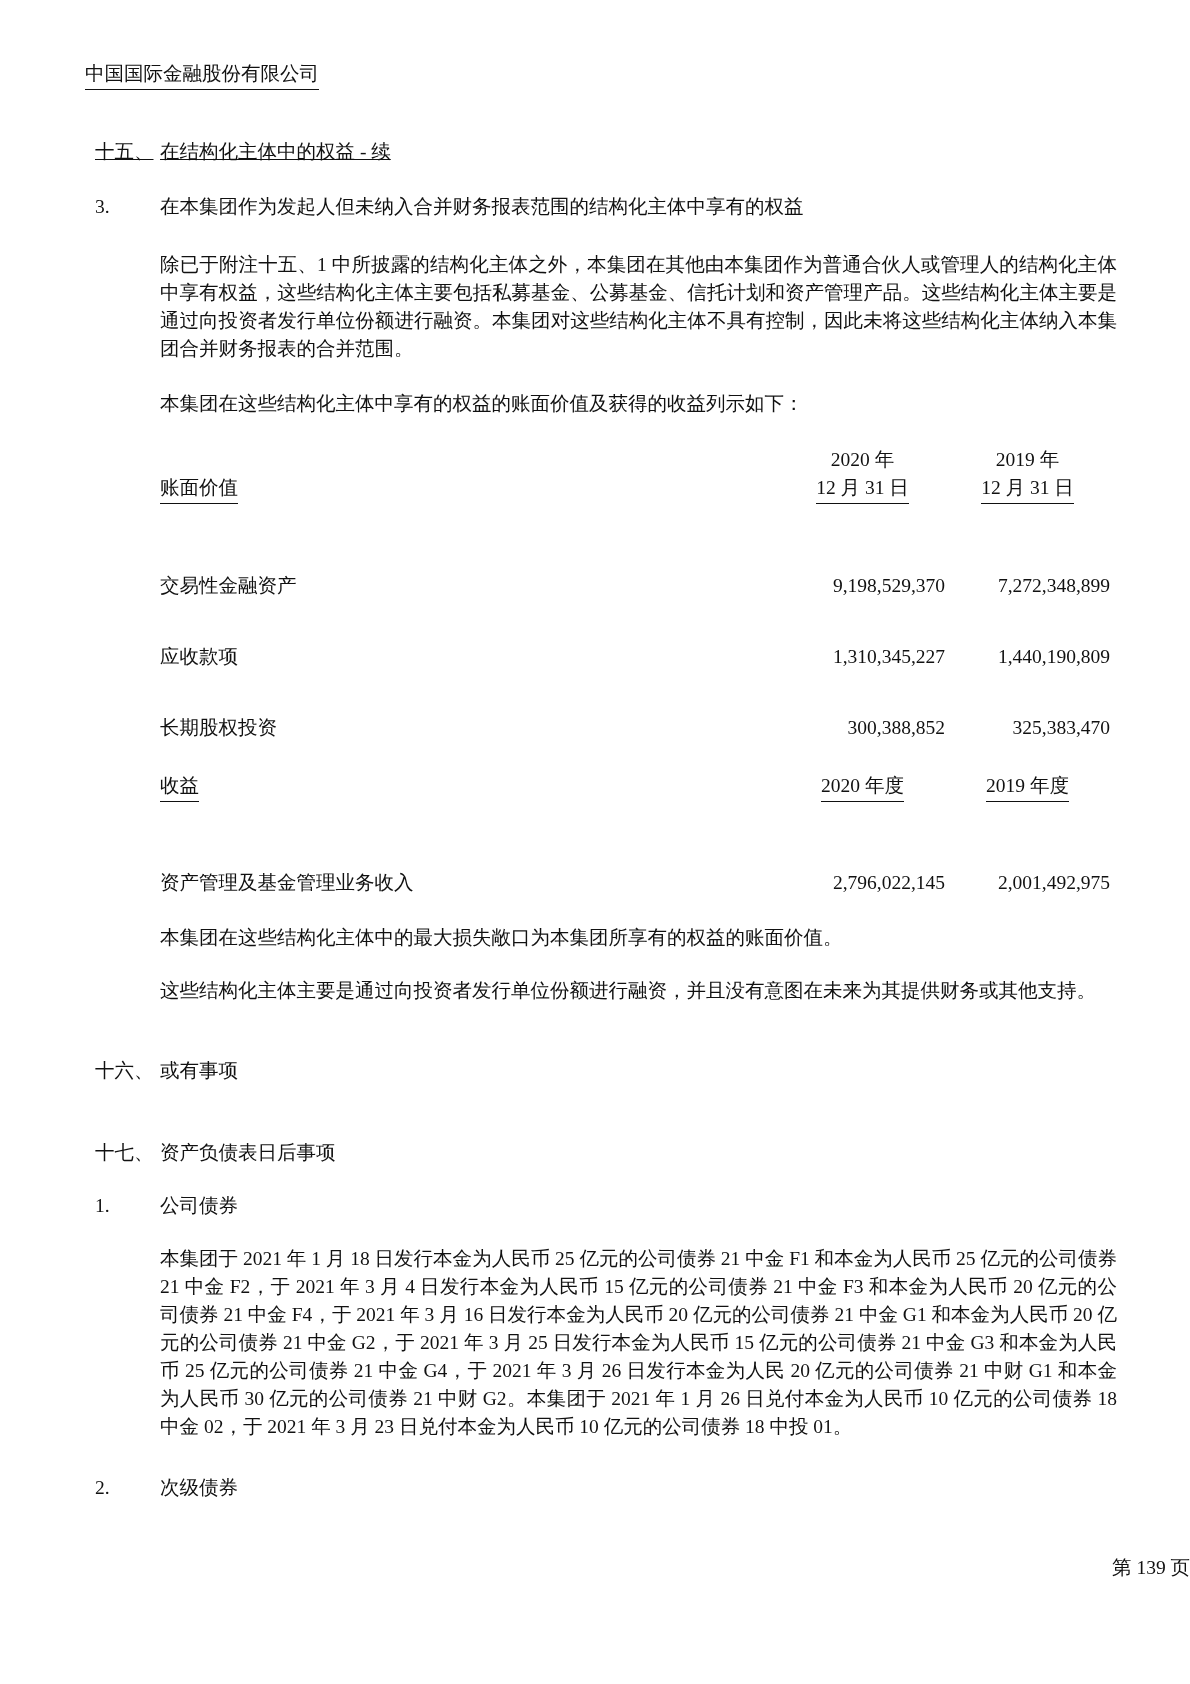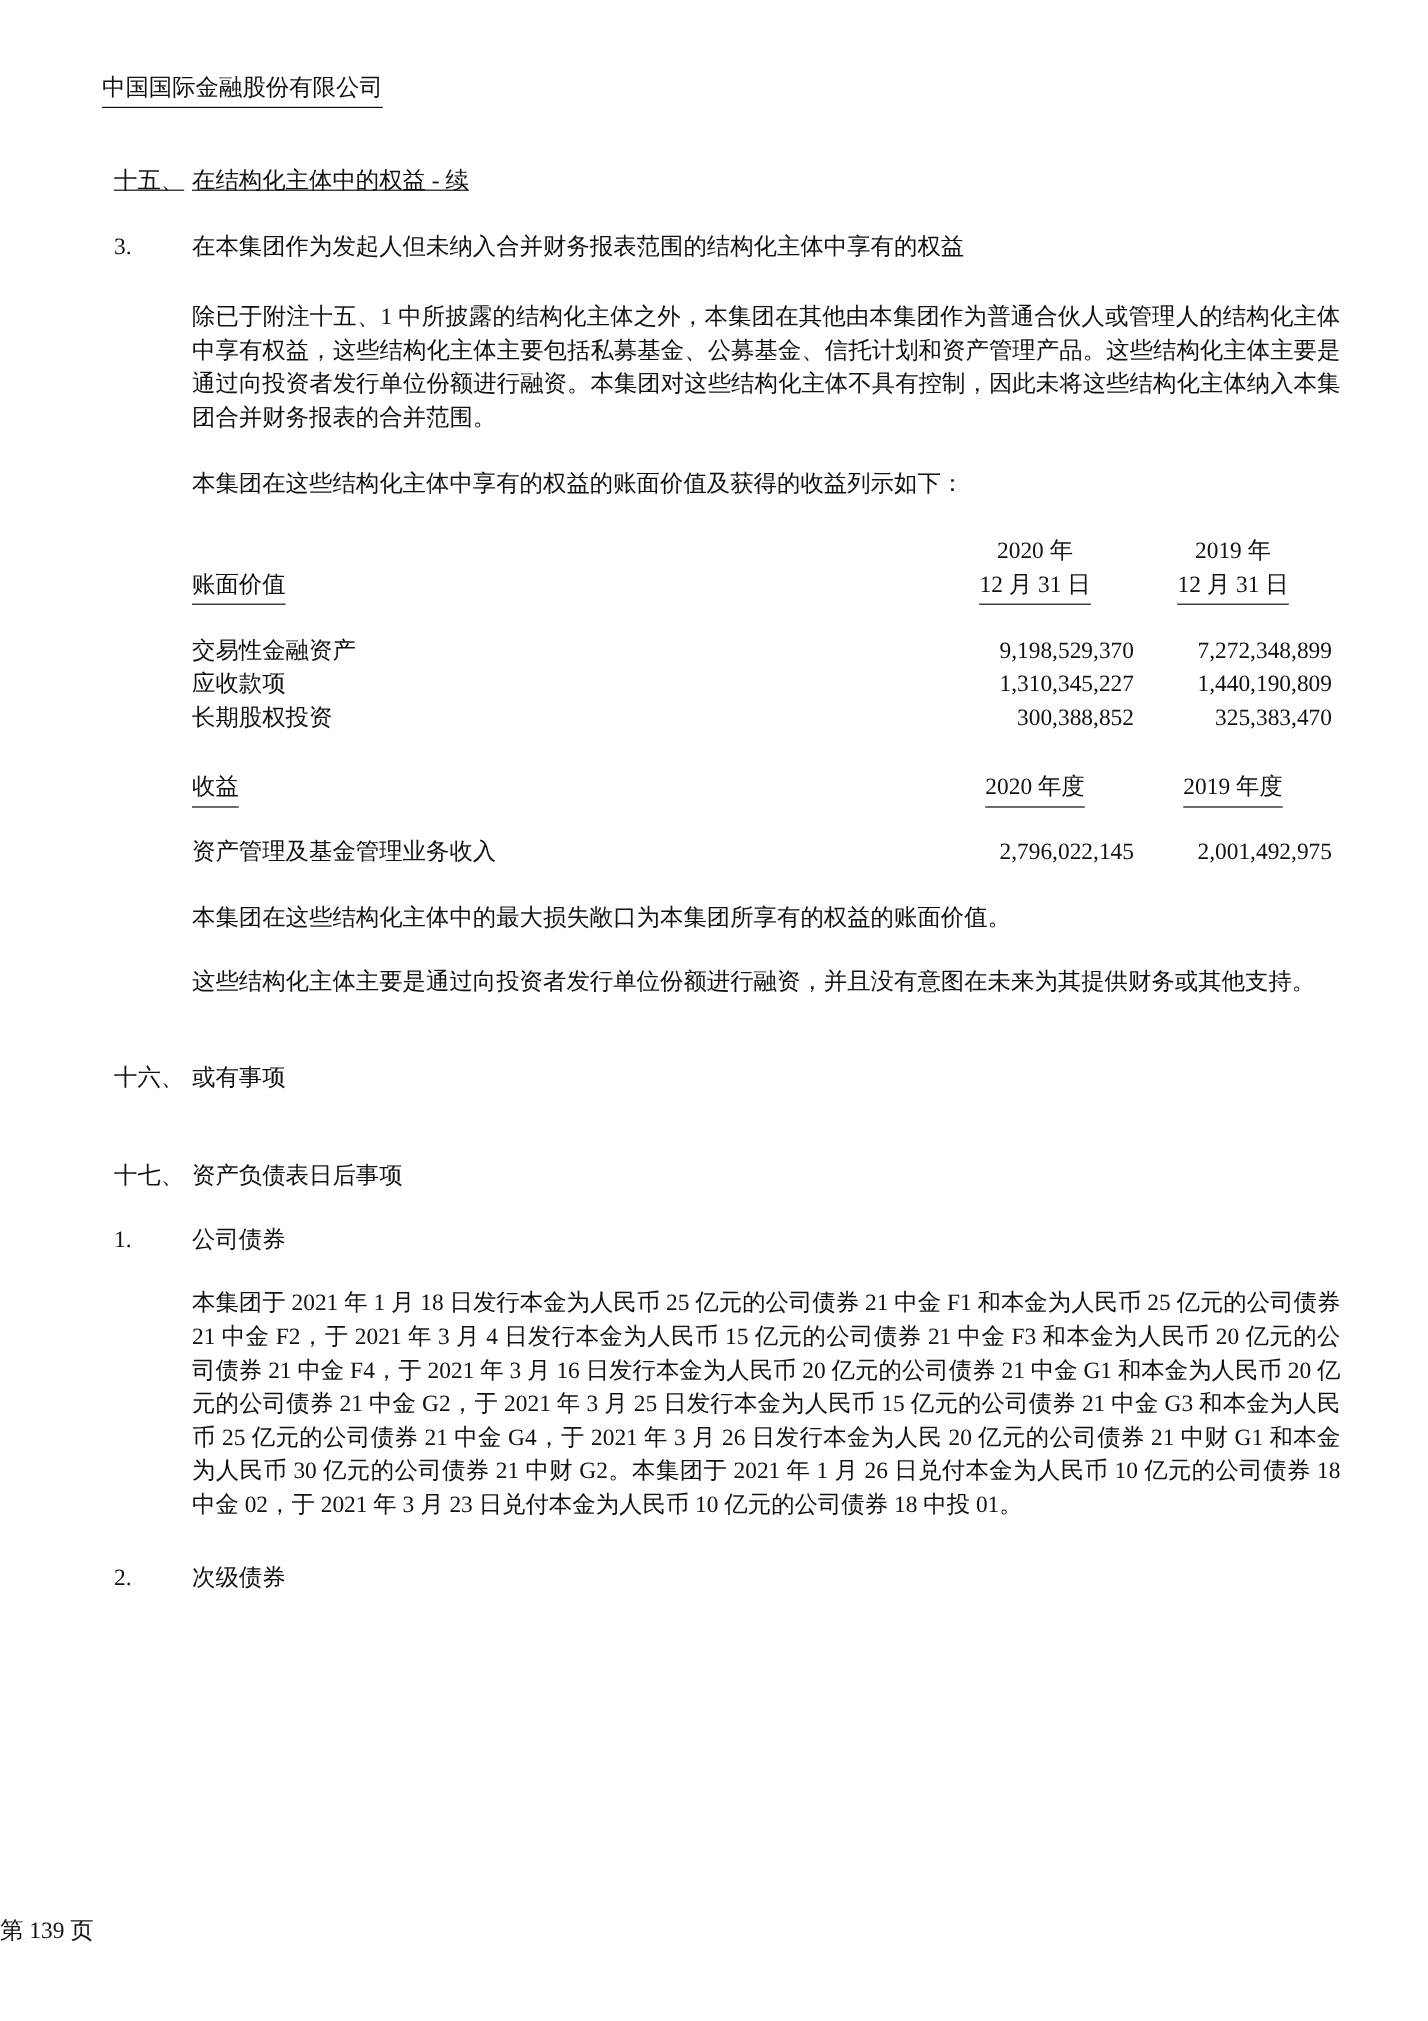--- a/index.html
+++ b/index.html
@@ -36,31 +36,31 @@
   .mt-sec17 { margin-top:54px; }
   .mt-item1 { margin-top:25px; }
   .mt-i1p  { margin-top:25px; }
   .mt-item2 { margin-top:33px; }
   .mt-i2p  { margin-top:22px; }
 
   .fintable { width:950px; }
   .trow { display:flex; align-items:flex-end; }
   .trow .tlabel { flex:1; }
   .trow .tc { flex:0 0 165px; }
-  .tc.num { text-align:right; }
+  .tc.num { text-align:right;margin-top:43px; }
   .tc.ctr { text-align:center; }
   .trow.datarows1 { margin-top:25px; }
   .trow.incomehead { margin-top:30px; }
   .trow.incomerow { margin-top:24px; }
 
   .footer {
     position:absolute;
     left:0; right:0;
-    top:1596px;
-    text-align:left;
+    top:1554px;
+    text-align:right;
   }
 </style>
 </head>
 <body>
 
 <div class="page">
 
   <div>
     <span class="u">中国国际金融股份有限公司</span>
   </div>

